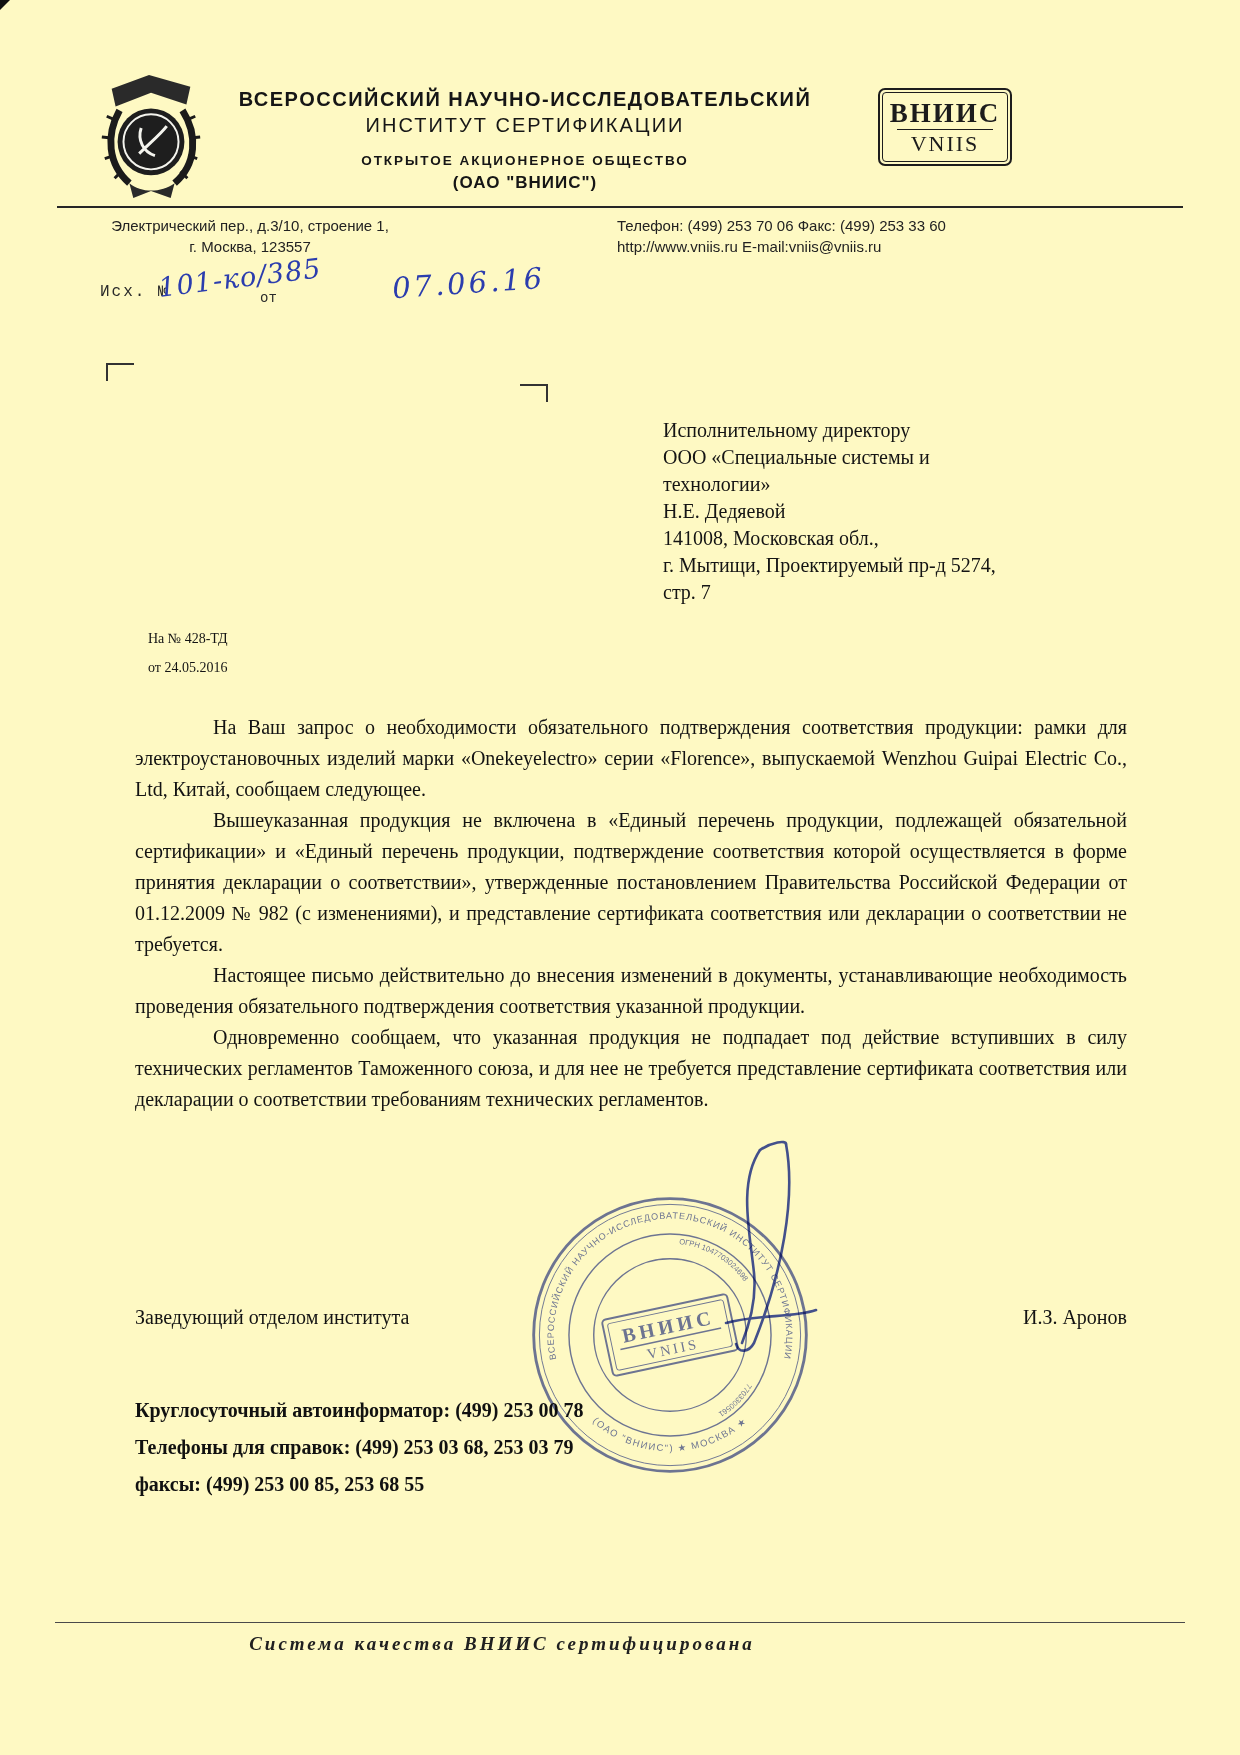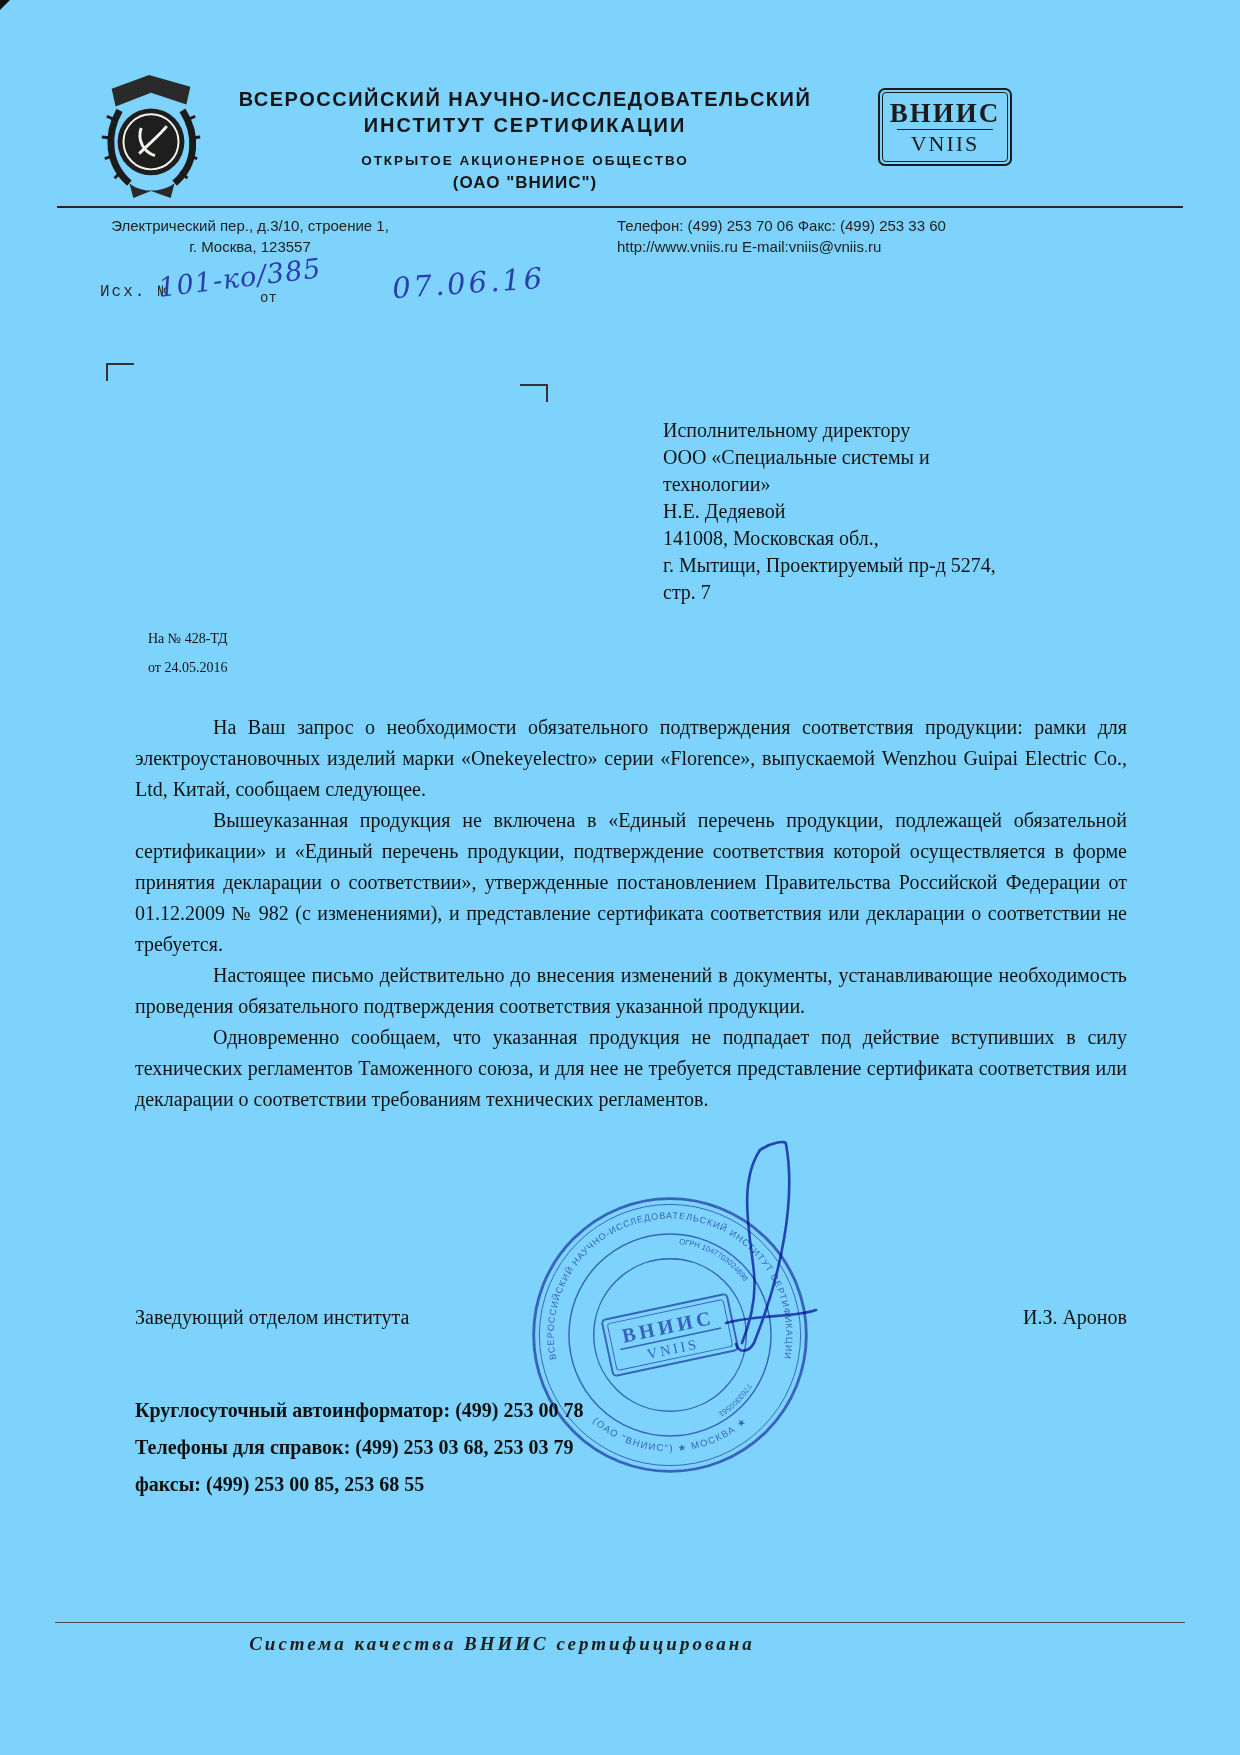--- a/index.html
+++ b/index.html
@@ -1,24 +1,24 @@
 <!DOCTYPE html>
 <html><head>
 <meta charset="utf-8">
 <style>
   html,body{margin:0;padding:0;}
   body{width:1240px;height:1755px;background:#e8e8e6;font-family:"Liberation Serif",serif;}
-  .page{position:relative;width:1240px;height:1755px;background:#7dd3fc;overflow:hidden;color:#1c1c1c;}
+  .page{position:relative;width:1240px;height:1755px;background:#fef9c3;overflow:hidden;color:#1c1c1c;}
   .artifact-corner{position:absolute;left:0;top:0;width:0;height:0;border-top:10px solid #111;border-right:10px solid transparent;}
 
   
   .emblem{position:absolute;left:92px;top:60px;width:118px;height:145px;}
   .head-center{position:absolute;left:215px;top:86px;width:620px;text-align:center;font-family:"Liberation Sans",sans-serif;color:#161616;}
   .head-line1{font-size:20px;font-weight:bold;letter-spacing:1.5px;line-height:26px;}
-  .head-line2{font-size:20px;font-weight:bold;letter-spacing:2px;line-height:26px;text-align:center;}
+  .head-line2{font-size:20px;font-weight:normal;letter-spacing:2px;line-height:26px;text-align:center;}
   .head-line3{font-size:13.5px;font-weight:bold;letter-spacing:2px;line-height:20px;margin-top:13px;}
   .head-line4{font-size:17px;font-weight:bold;letter-spacing:1px;line-height:24px;}
   .logo-box{position:absolute;left:878px;top:88px;width:134px;height:78px;border:2.5px solid #1d1d1d;border-radius:7px;padding:2px;box-sizing:border-box;}
   .logo-inner{width:100%;height:100%;border:1.5px solid #1d1d1d;border-radius:4px;box-sizing:border-box;display:flex;flex-direction:column;align-items:center;justify-content:center;}
   .logo-ru{font-size:27px;font-weight:bold;letter-spacing:2px;line-height:30px;}
   .logo-sep{width:96px;border-top:1.5px solid #1d1d1d;margin:1px 0;}
   .logo-en{font-size:22px;letter-spacing:2px;line-height:26px;}
   .rule-top{position:absolute;left:57px;top:206px;width:1126px;border-top:2.5px solid #262626;}
 
   .addr-left{position:absolute;left:70px;top:215px;width:360px;text-align:center;font-family:"Liberation Sans",sans-serif;font-size:15px;line-height:21px;color:#222;}

